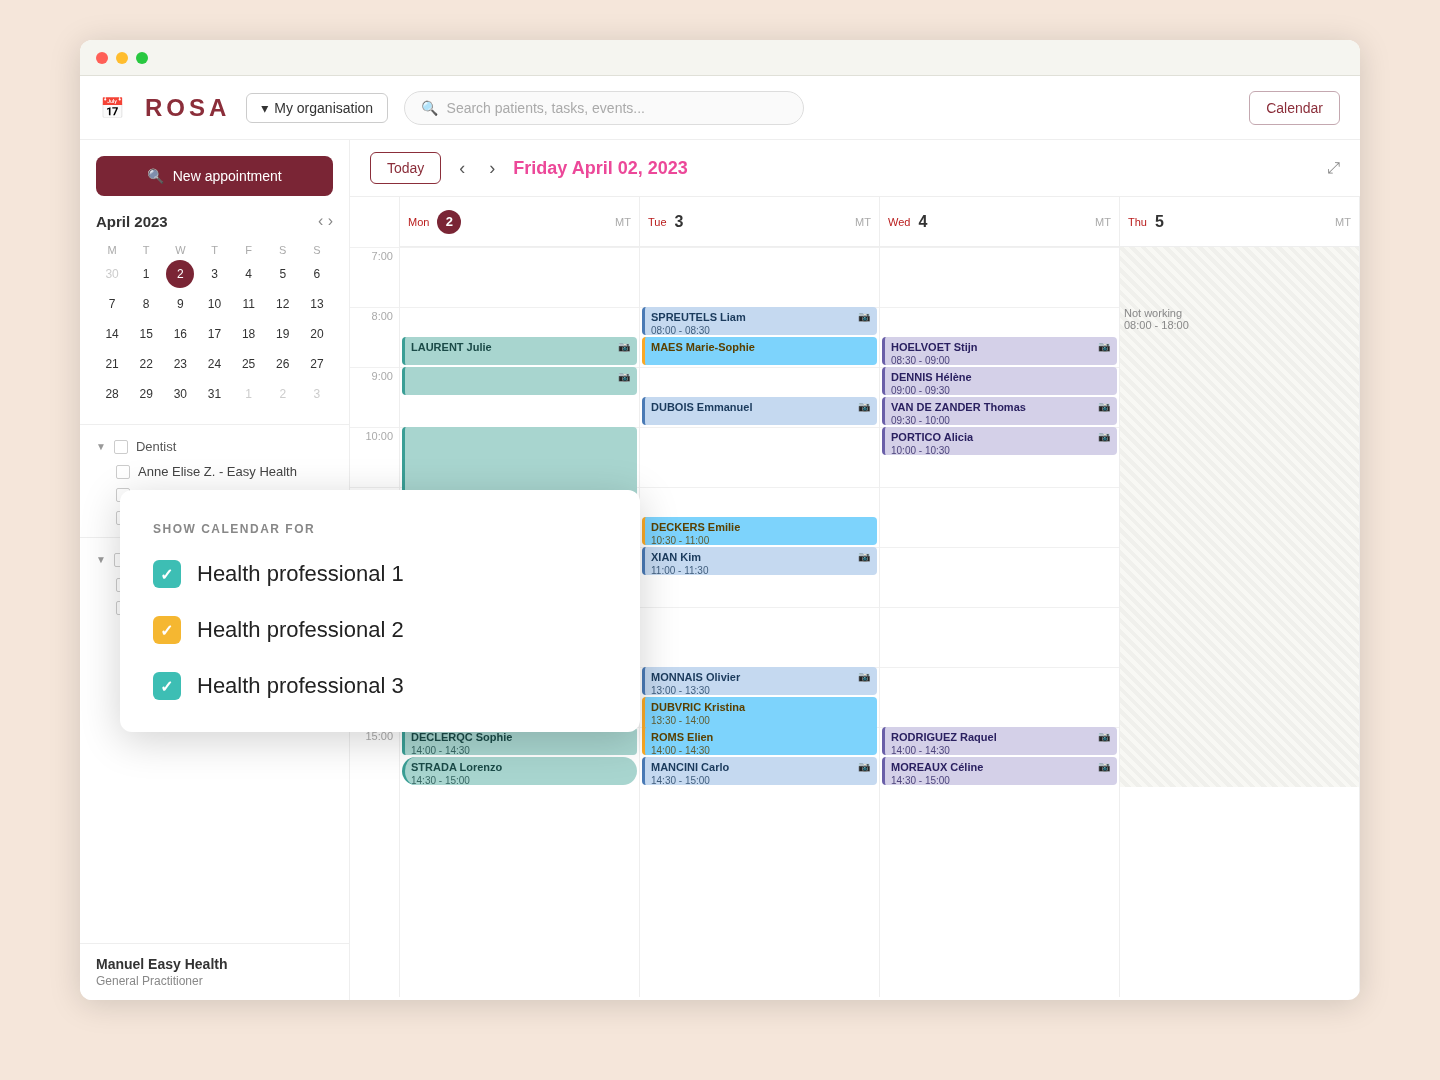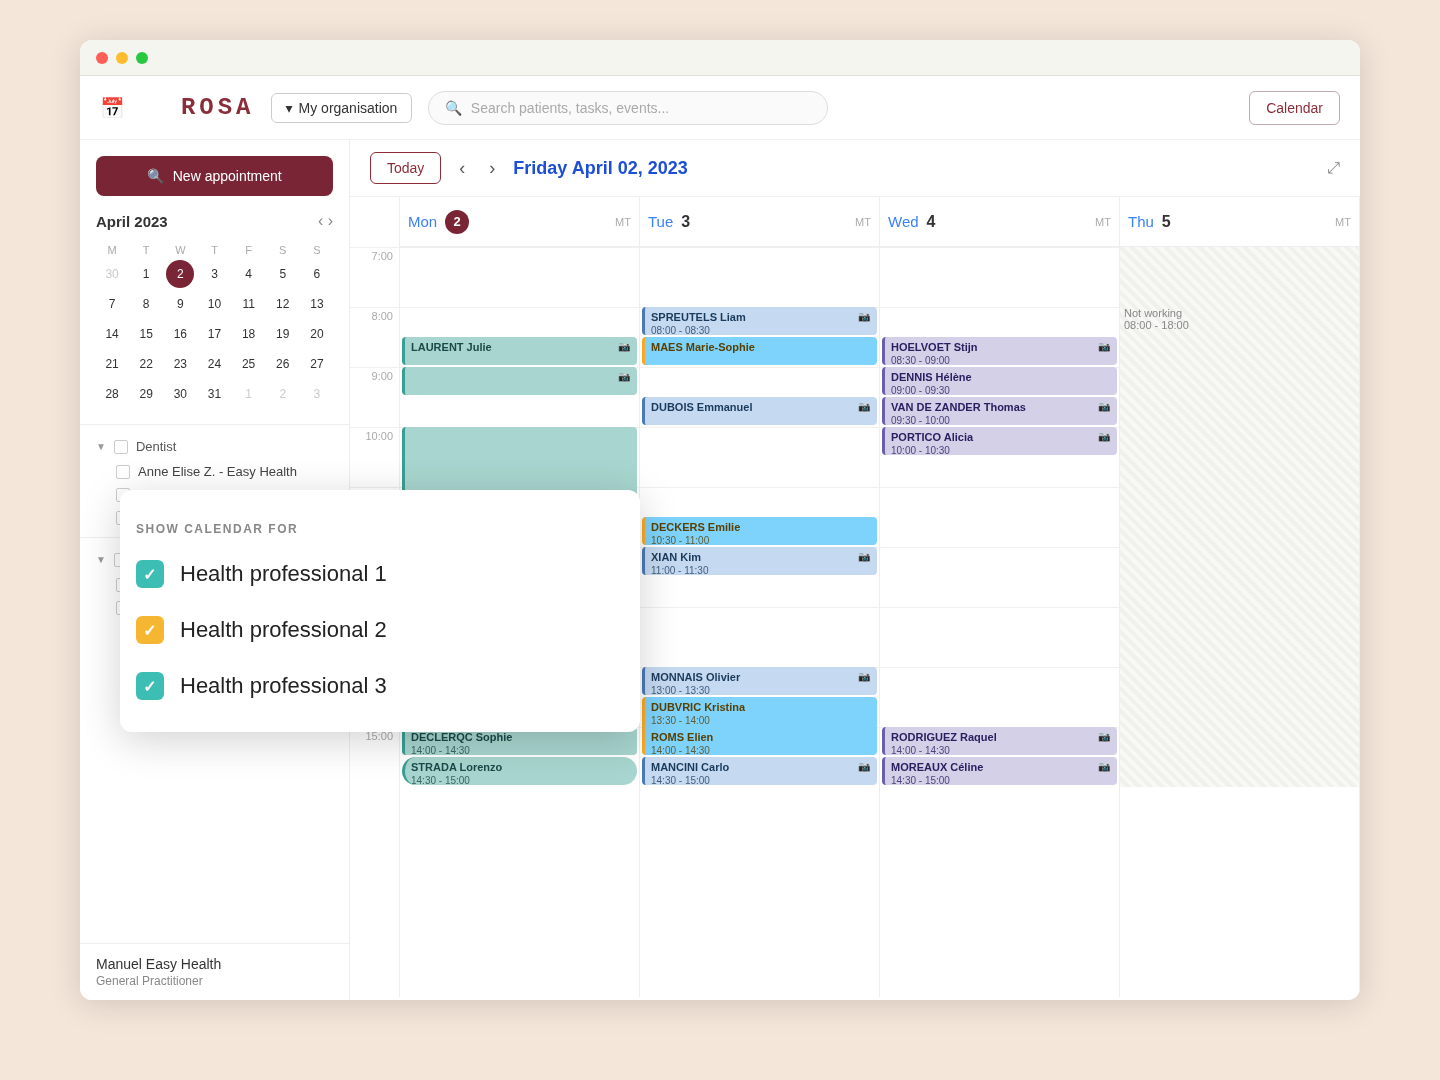--- a/index.html
+++ b/index.html
@@ -52,22 +52,21 @@
       gap: 16px;
       border-bottom: 1px solid #eee;
       flex-shrink: 0;
     }
     .logo-icon { color: #8b2e3a; font-size: 20px; margin-right: 4px; }
     .logo-text {
       font-size: 24px;
       font-weight: 700;
       color: #8b2e3a;
       letter-spacing: 4px;
-      font-family: Liberation Mono, monospace;
-      margin-left: 36px;
+      font-family: Liberation Sans, sans-serif;
     }
     .org-btn {
       border: 1.5px solid #ccc;
       border-radius: 6px;
       padding: 6px 14px;
       background: #fff;
       cursor: pointer;
       display: flex;
       align-items: center;
       gap: 6px;
@@ -214,21 +213,21 @@
     }
     .today-btn.active { border-color: #8b2e3a; color: #8b2e3a; }
     .nav-btn {
       background: none;
       border: none;
       cursor: pointer;
       font-size: 18px;
       color: #555;
       padding: 4px 6px;
     }
-    .cal-title { font-size: 18px; font-weight: 600; color: #1d4ed8; }
+    .cal-title { font-size: 18px; font-weight: 600; color: #ec4899; }
     .expand-btn { margin-left: auto; background: none; border: none; cursor: pointer; font-size: 16px; color: #888; }
 
     .cal-grid-container {
       flex: 1;
       overflow-y: auto;
       overflow-x: auto;
     }
     .cal-grid {
       display: flex;
       min-height: 800px;
@@ -260,21 +259,21 @@
       padding: 0 8px;
       border-bottom: 1px solid #eee;
       gap: 8px;
       font-size: 14px;
       color: #555;
       background: #fff;
       position: sticky;
       top: 0;
       z-index: 10;
     }
-    .day-header .day-name { font-size: 15px; color: #3b82f6; }
+    .day-header .day-name { font-size: 11px; color: #b91c1c; }
     .day-header .day-num { font-size: 16px; font-weight: 600; color: #333; }
     .day-header .day-badge {
       background: #7a2535;
       color: #fff;
       border-radius: 50%;
       width: 24px;
       height: 24px;
       display: flex;
       align-items: center;
       justify-content: center;
@@ -314,21 +313,21 @@
 
     
     .dropdown-overlay {
       position: fixed;
       left: 120px;
       top: 490px;
       width: 520px;
       background: #fff;
       border-radius: 12px;
       box-shadow: 0 8px 40px rgba(0,0,0,0.18);
-      padding: 32px 16px;
+      padding: 32px 33px;
       z-index: 100;
     }
     .dropdown-section-title {
       font-size: 12px;
       font-weight: 800;
       color: #888;
       letter-spacing: 1.5px;
       margin-bottom: 24px;
     }
     .dropdown-item {
@@ -476,21 +475,21 @@
           <div class="cb"></div>
           <span>Sophie D. - Easy Health</span>
         </div>
         <div class="sidebar-item">
           <div class="cb"></div>
           <span>Sven M. - Easy Health</span>
         </div>
       </div>
 
       <div style="padding: 12px 16px; border-top: 1px solid #eee; margin-top: auto;">
-        <div style="font-size: 14px; font-weight: 400; color: #333;">Manuel Easy Health</div>
+        <div style="font-size: 14px; font-weight: 700; color: #333;">Manuel Easy Health</div>
         <div style="font-size: 12px; color: #888; margin-top: 2px;">General Practitioner</div>
       </div>
     </div>
 
     <div class="calendar-area">
 
       <div class="cal-toolbar">
         <button class="today-btn active">Today</button>
         <button class="nav-btn">‹</button>
         <button class="nav-btn">›</button>

